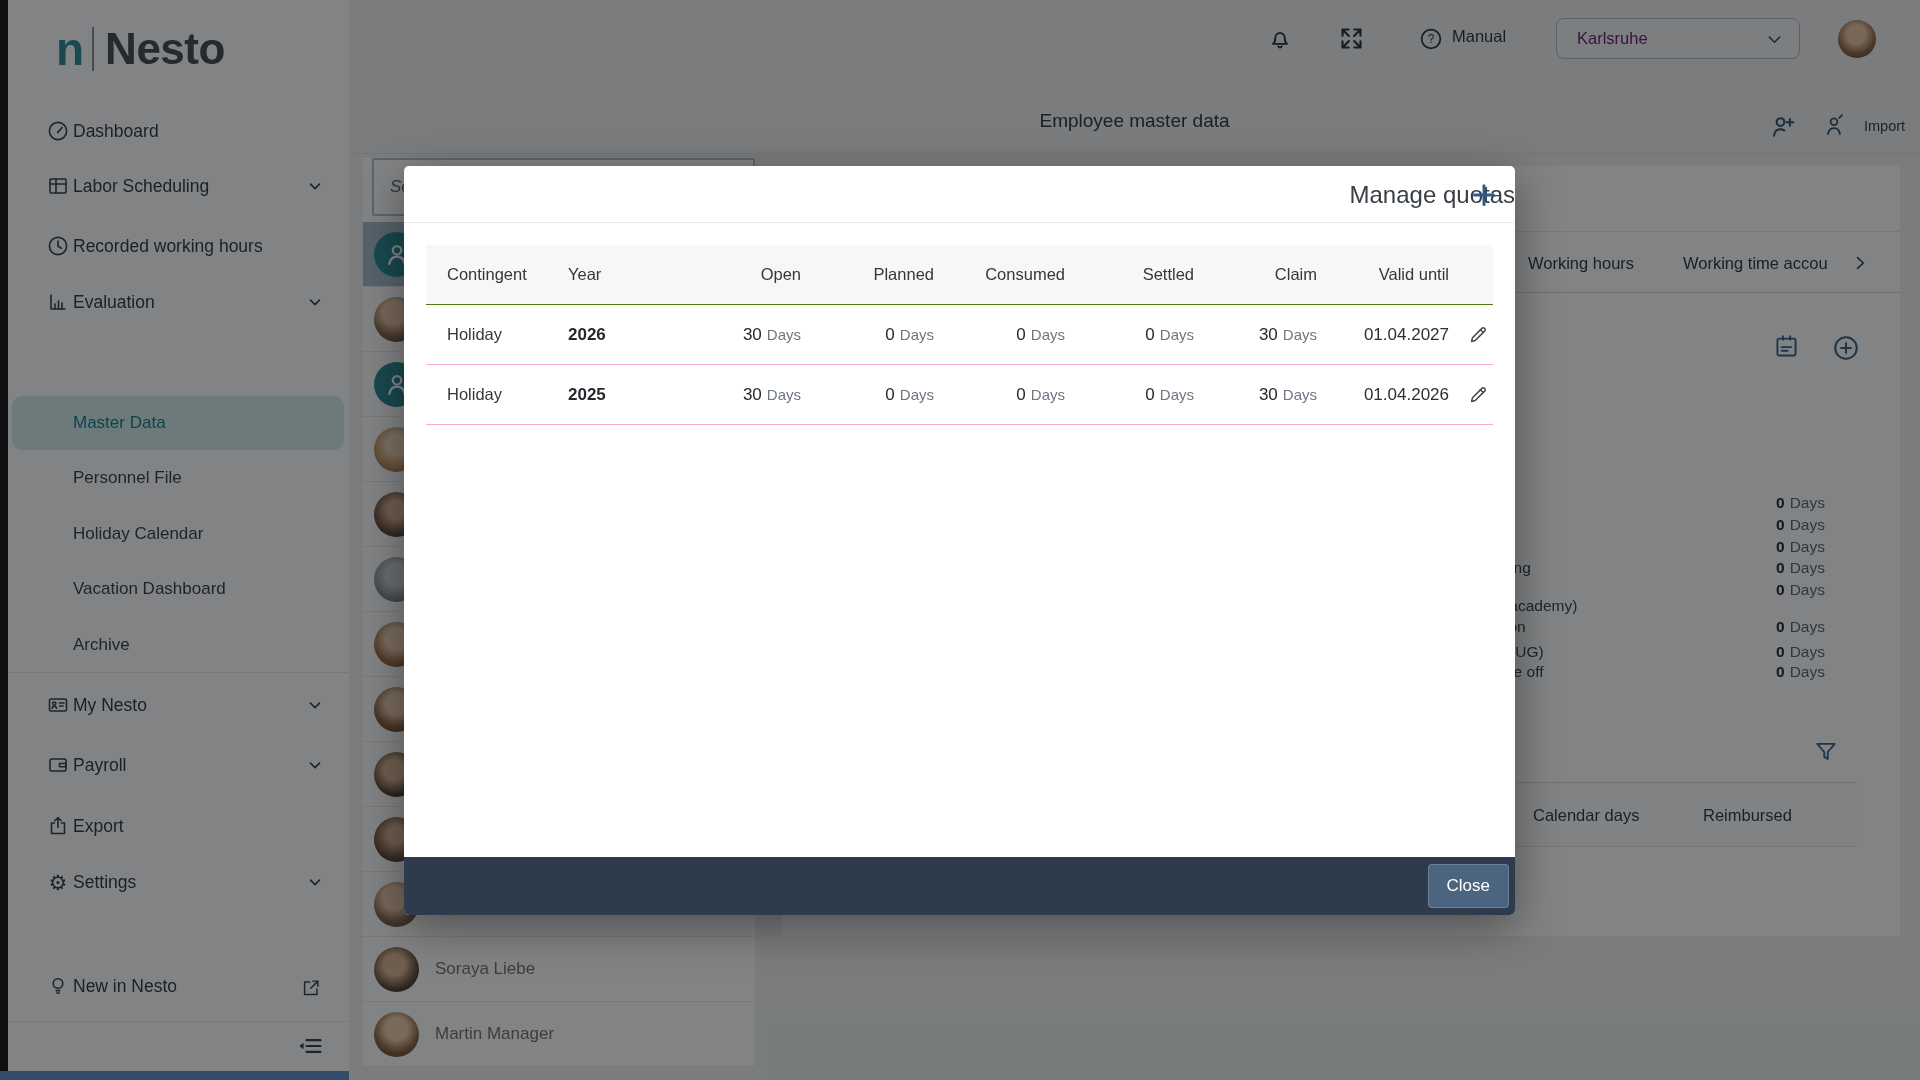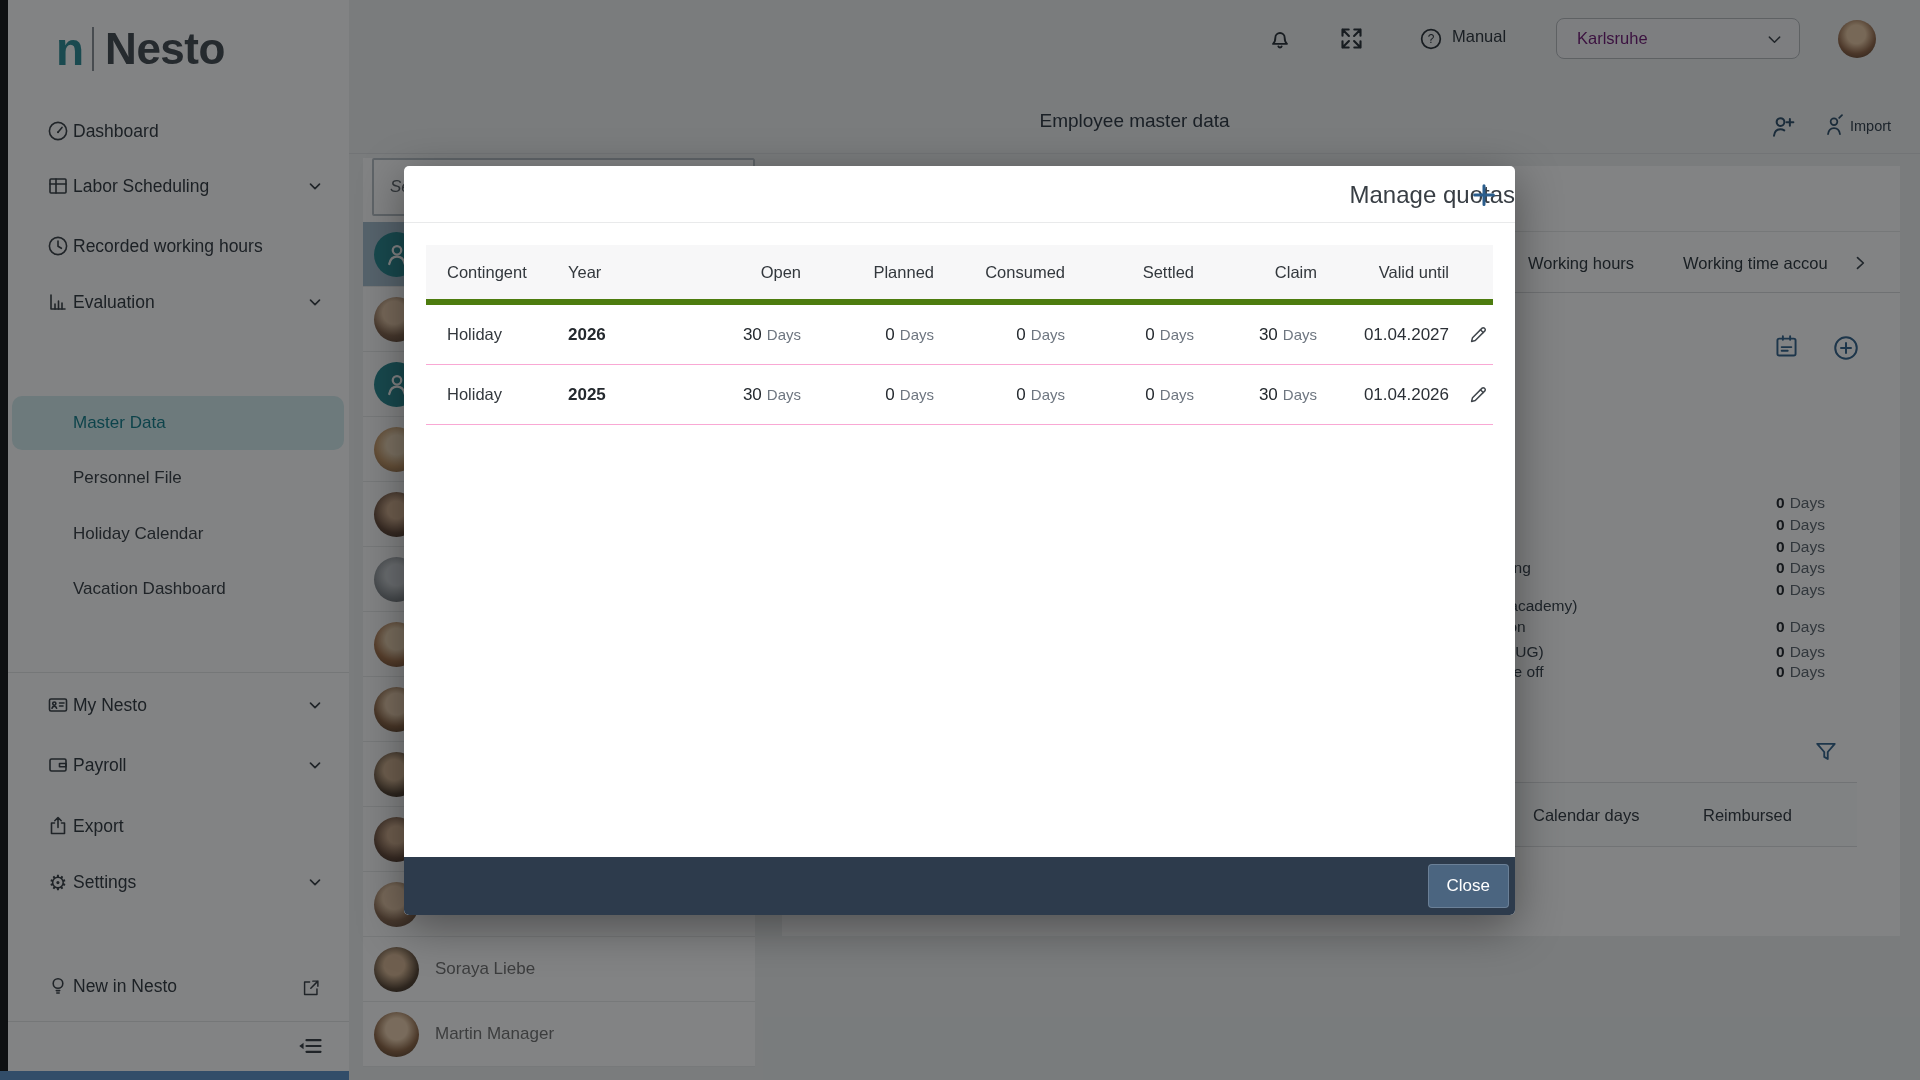--- a/index.html
+++ b/index.html
@@ -74,21 +74,21 @@
   .colhead .cl{position:absolute;top:0;height:65px;display:flex;align-items:center;font-size:16.5px;color:#333b42}
 
   
   .overlay{left:0;top:0;width:1920px;height:1080px;background:rgba(5,8,10,0.5);z-index:40}
   .modal{left:404px;top:166px;width:1111px;height:749px;background:#fff;border-radius:5px;z-index:50;box-shadow:0 12px 46px rgba(0,0,0,.4);display:flex;flex-direction:column;overflow:hidden}
   .m-head{position:relative;height:57px;border-bottom:1px solid #e9eaeb;flex:0 0 57px}
   .m-title{line-height:57px;text-align:right;font-size:24px;color:#383e44}
   .m-add{position:absolute;right:14px;top:12px;width:34px;height:34px;border:none;background:transparent;color:#2a5d8c;cursor:pointer;display:flex;align-items:center;justify-content:center}
   .m-body{flex:1 1 auto;padding:22px 22px 0}
   .trow{display:grid;grid-template-columns:142px 110px 123px 133px 131px 129px 123px 132px 1fr;align-items:center;height:60px;border-bottom:1px solid #f9a8d4}
-  .trow.head{background:#f7f7f8;border-bottom:6px solid #4d7c0f}
+  .trow.head{background:#f7f7f8;border-bottom:1px solid #4d7c0f}
   .tc{font-size:16.5px;color:#33383d;white-space:nowrap}
   .tc.first{padding-left:21px}
   .tc.r{text-align:right}
   .trow .num b{font-size:17px;font-weight:400;color:#24292e}
   .trow .num .unit{font-size:15px;color:#6e7680;margin-left:5px}
   .tc.year{font-weight:700;font-size:17px;color:#24292e}
   .tc.date{font-size:17px;color:#2b3036}
   .tc.editcell{display:flex;justify-content:flex-end}
   .edit-btn{border:none;background:transparent;color:#41474d;cursor:pointer;width:30px;height:30px;display:flex;align-items:center;justify-content:center}
   .m-foot{flex:0 0 58px;background:#2d3b4c;display:flex;align-items:center;justify-content:flex-end;padding-right:6px}
@@ -160,20 +160,23 @@
   </div>
   <div class="sub-item" style="top:458px">
     <span class="nlabel">Personnel File</span>
   </div>
   <div class="sub-item" style="top:514px">
     <span class="nlabel">Holiday Calendar</span>
   </div>
   <div class="sub-item" style="top:569px">
     <span class="nlabel">Vacation Dashboard</span>
   </div>
+  <div class="sub-item" style="top:625px">
+    <span class="nlabel">Archive</span>
+  </div>
 
   <div class="side-div" style="top:672px"></div>
 
   <div class="nav-item" style="top:685px">
     <span class="nicon">
         <svg class="ic" width="24" height="24" viewBox="0 0 24 24">
           <rect x="3.5" y="6" width="17" height="12" rx="1.5"></rect>
           <circle cx="8.3" cy="10.6" r="1.6"></circle>
           <path d="M6 15.2c.4-1.4 1.3-2.1 2.3-2.1s1.9.7 2.3 2.1M13.5 10h4.5M13.5 13h3.5"></path>
         </svg>
@@ -275,21 +278,21 @@
 
 <div class="abs page-title">Employee master data</div>
 <div class="abs hdr-ic" style="left:1768px;top:112px">
   <svg class="ic" width="30" height="30" viewBox="0 0 24 24">
       <circle cx="10" cy="8" r="3.1"></circle>
       <path d="M4.8 19c.4-3.3 2.6-5.2 5.2-5.2 1.1 0 2.1.3 3 .9"></path>
       <path d="M17.5 5.5v5.5M14.8 8.2h5.5"></path>
     </svg>
 </div>
 <div class="abs hdr-ic" style="left:1821px;top:113px">
-  <span style="display:flex;align-items:center;gap:3px">
+  <span style="display:flex;align-items:center;gap:17px">
     <span>
         <svg class="ic" width="26" height="26" viewBox="0 0 24 24">
           <circle cx="12" cy="8" r="3.1"></circle>
           <path d="M6.5 19.5c.5-3.6 2.7-5.5 5.5-5.5s5 1.9 5.5 5.5"></path>
           <path d="M16.8 4.6l2.6-2.6"></path>
         </svg>
       </span>
     <span class="import-lab">Import</span>
   </span>
 </div>

